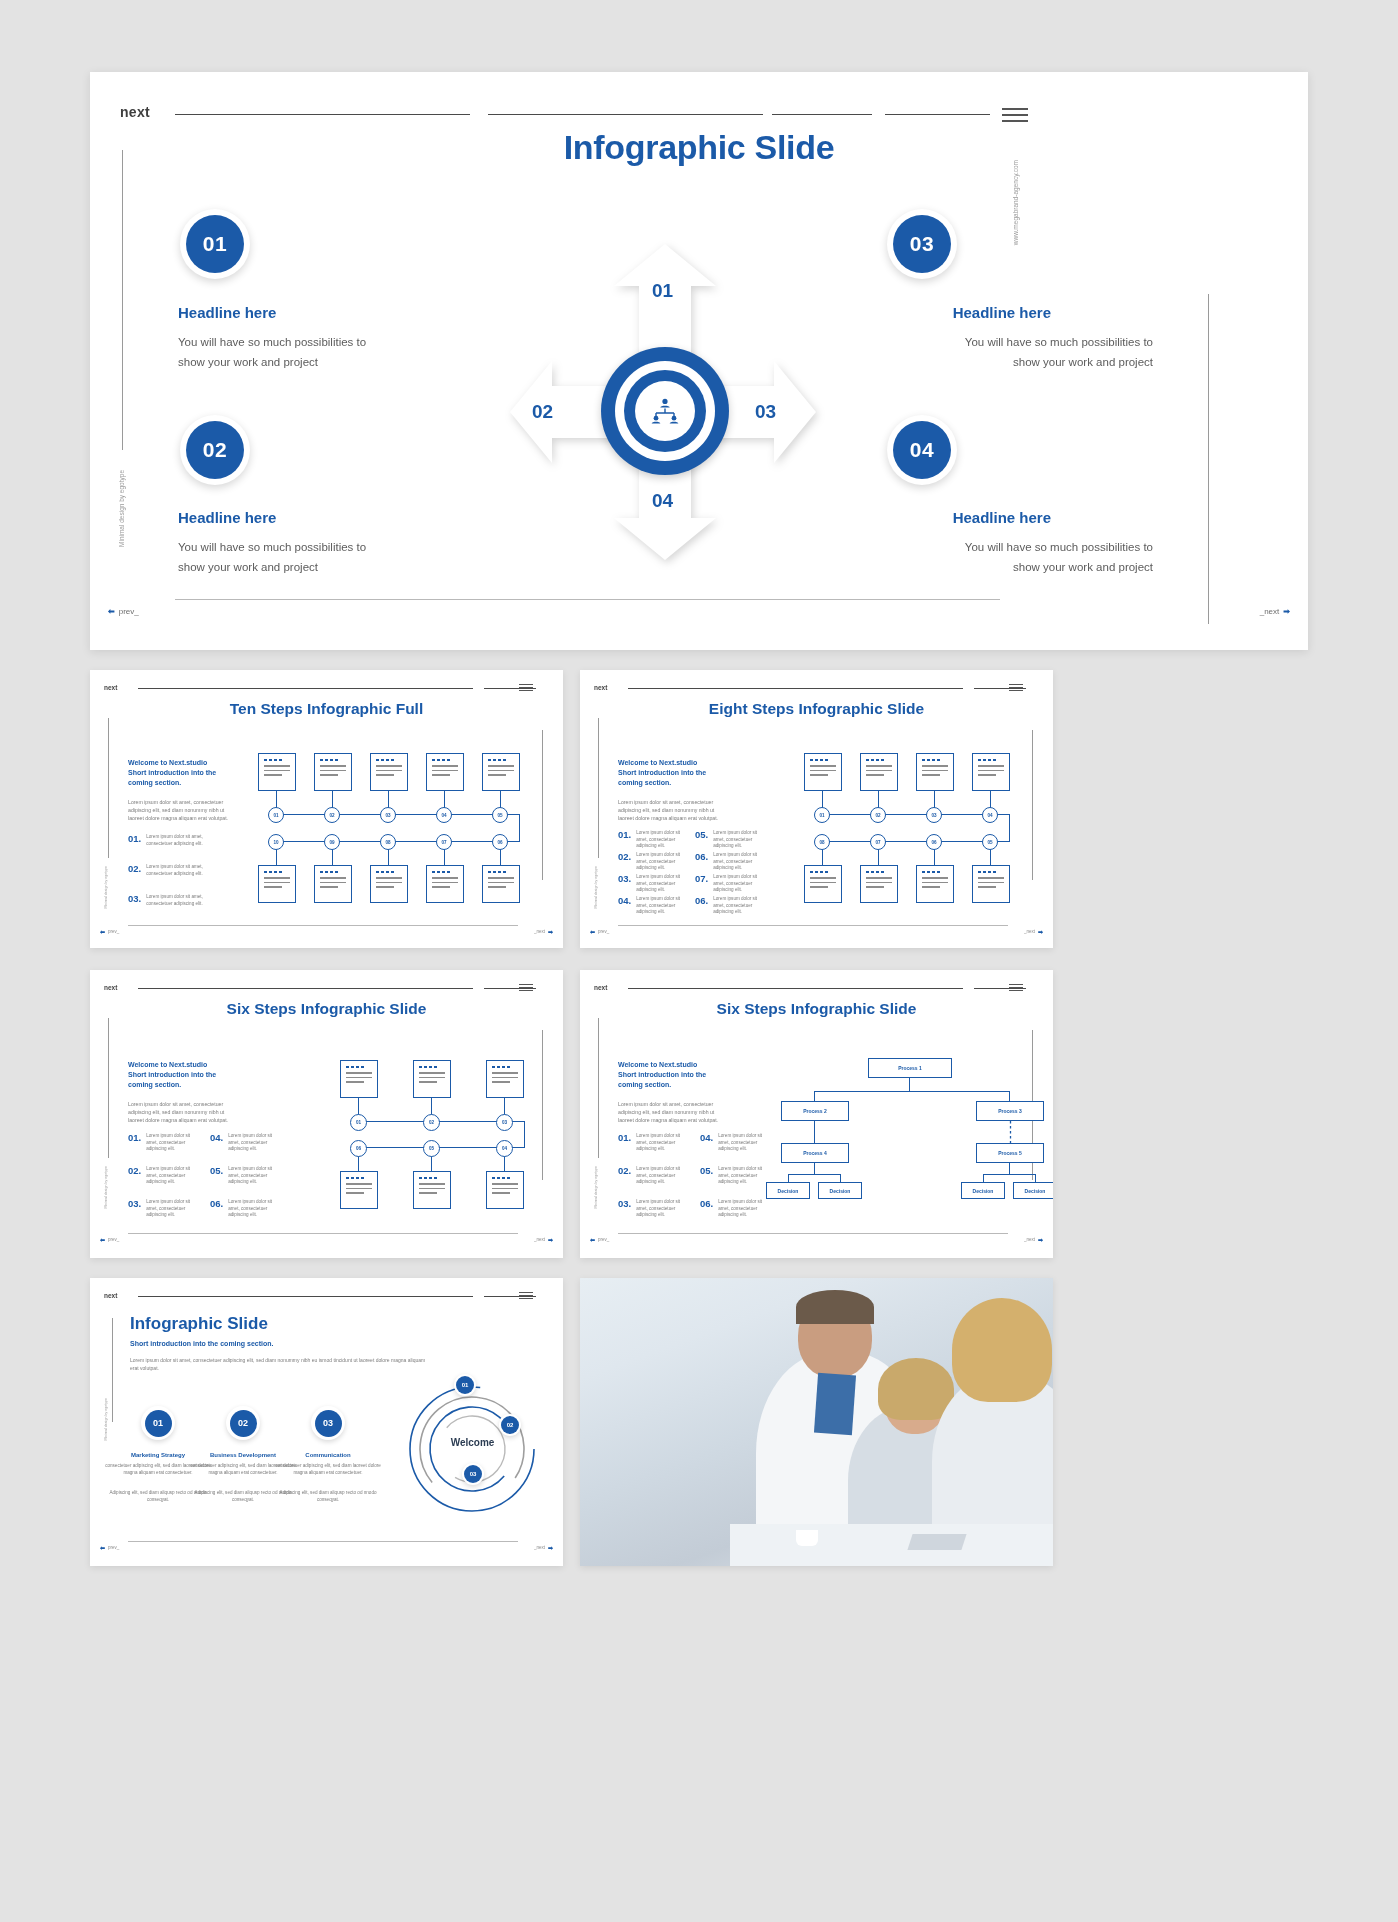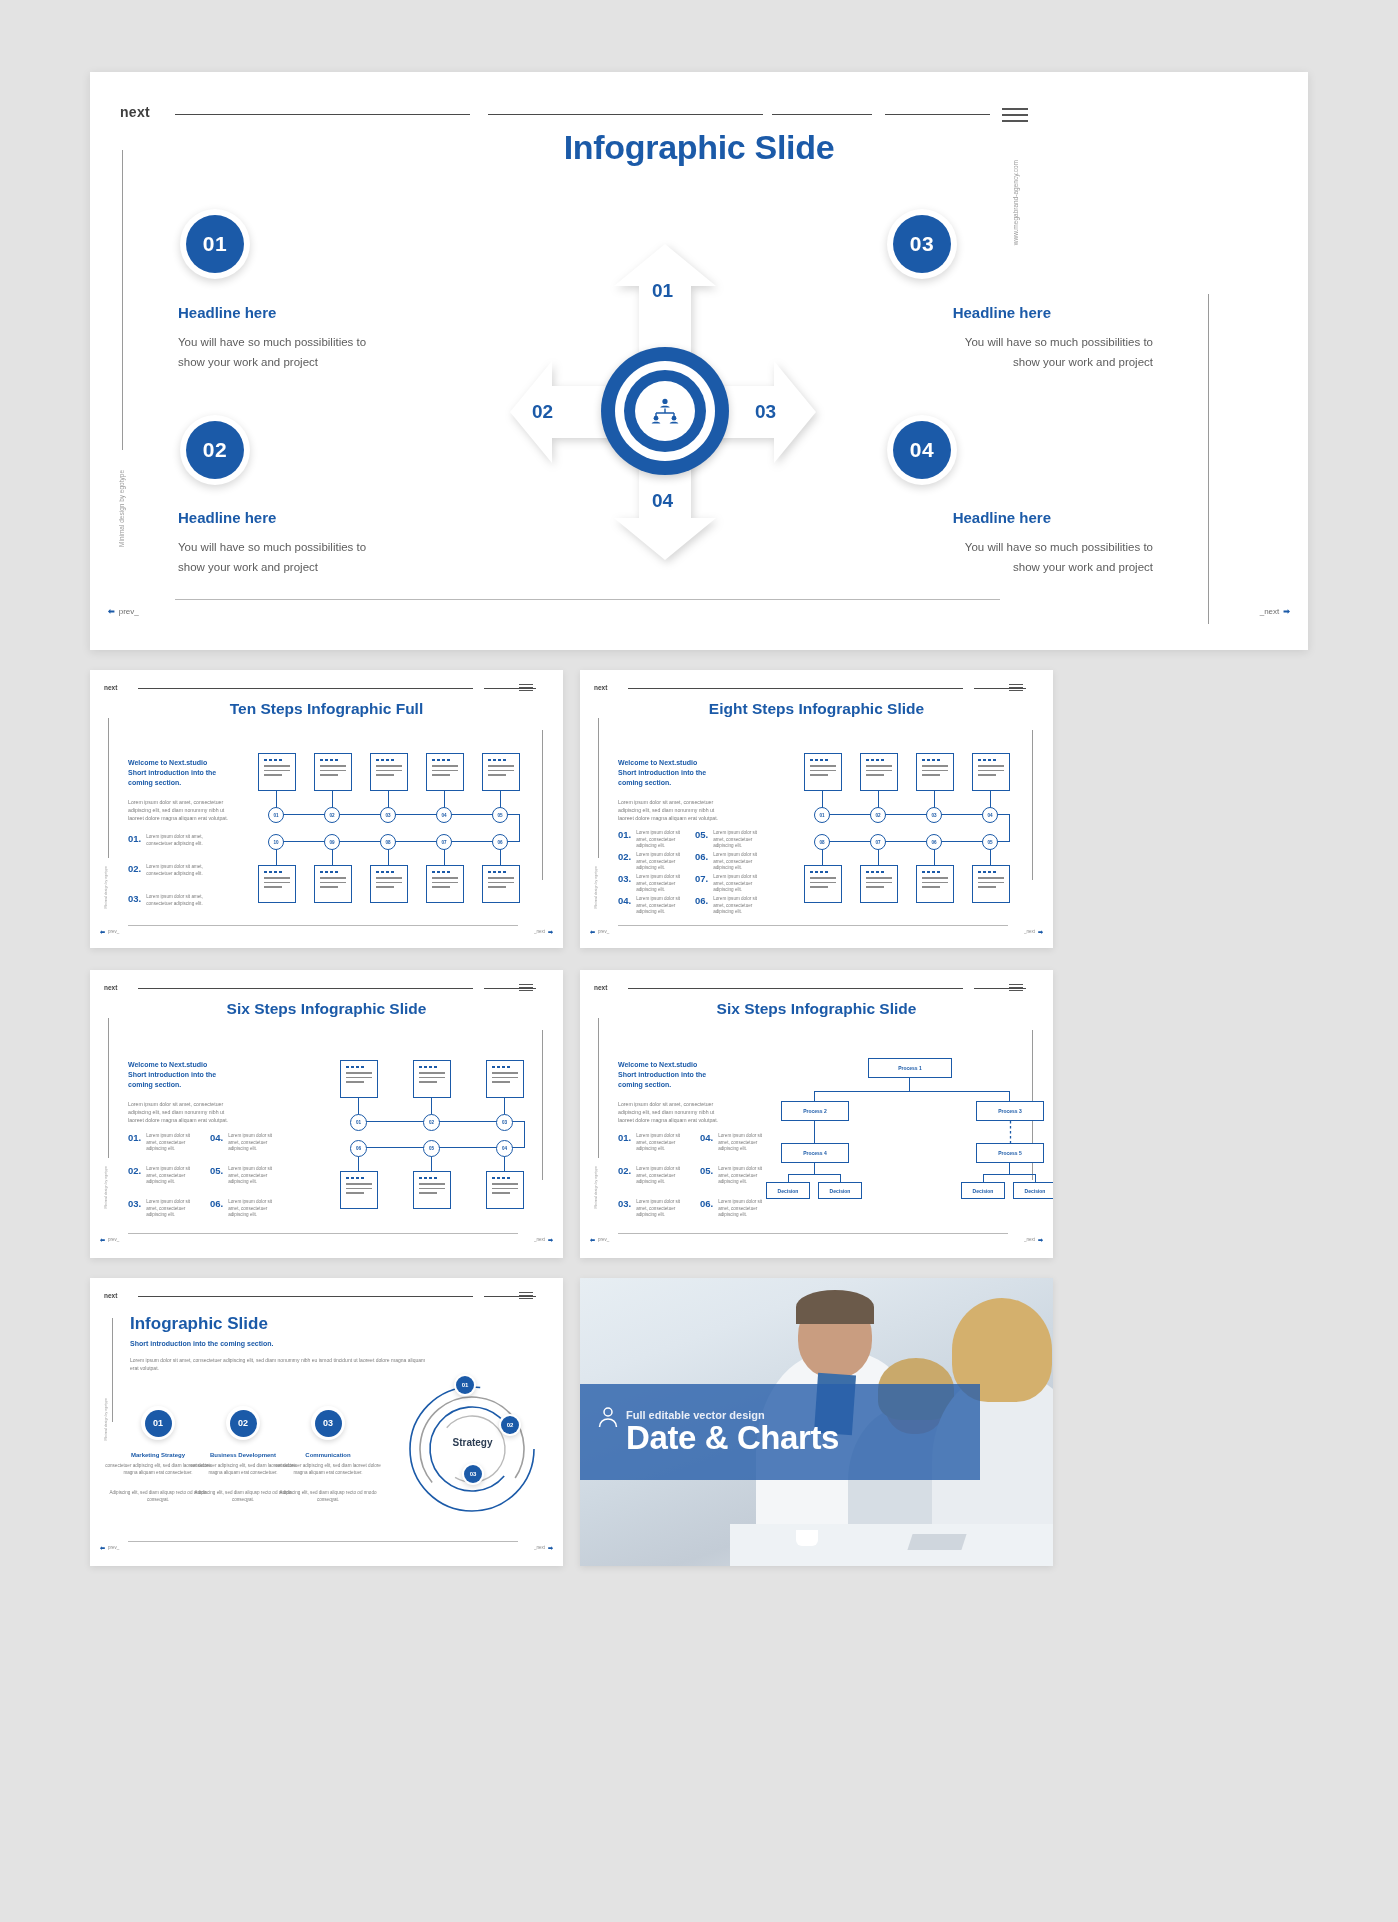--- a/index.html
+++ b/index.html
@@ -861,21 +861,21 @@
     <div class="step-h" style="left:178px; top:174px;">Communication</div>
     <div class="step-p" style="left:183px; top:185px;">consectetuer adipiscing elit, sed diam laoreet dolore magna aliquam erat consectetuer.</div>
     <div class="step-p" style="left:183px; top:212px;">Adipiscing elit, sed diam aliqusp recto od nnodo conseqyat.</div>
 
     <svg style="position:absolute; left:316px; top:105px;" width="132" height="132" viewBox="0 0 132 132">
       <circle cx="66" cy="66" r="62" fill="none" stroke="#1b5aa8" stroke-width="1.6" stroke-dasharray="300 90"></circle>
       <circle cx="66" cy="66" r="52" fill="none" stroke="#9e9e9e" stroke-width="1.6" stroke-dasharray="230 110" transform="rotate(140 66 66)"></circle>
       <circle cx="66" cy="66" r="42" fill="none" stroke="#1b5aa8" stroke-width="1.6" stroke-dasharray="200 64" transform="rotate(40 66 66)"></circle>
       <circle cx="66" cy="66" r="33" fill="none" stroke="#b9b9b9" stroke-width="1.4" stroke-dasharray="150 58" transform="rotate(220 66 66)"></circle>
     </svg>
-    <div style="position:absolute; left:355px; top:159px; width:55px; text-align:center; color:#2b3c52; font-size:10px; font-weight:bold;">Strategy</div>
+    <div style="position:absolute; left:355px; top:159px; width:55px; text-align:center; color:#2b3c52; font-size:10px; font-weight:bold;">Welcome</div>
     <div class="circ-step" style="left:364px; top:96px; width:22px; height:22px;">
       <i style="width:18px;height:18px;font-size:6px">01</i>
       </div>
     <div class="circ-step" style="left:409px; top:136px; width:22px; height:22px;">
       <i style="width:18px;height:18px;font-size:6px">02</i>
       </div>
     <div class="circ-step" style="left:372px; top:185px; width:22px; height:22px;">
       <i style="width:18px;height:18px;font-size:6px">03</i>
       </div>
 
@@ -903,23 +903,15 @@
     <div style="position:absolute;left:298px;top:80px;width:76px;height:62px;border-radius:50% 50% 30% 30%;background:#c9a96b;"></div>
 
     <div class="ph-body" style="left:352px; top:96px; width:150px; height:200px; background:#e9edf1;"></div>
     <div class="ph-head" style="left:382px; top:34px; width:78px; height:90px; background:#dcb394;"></div>
     <div style="position:absolute;left:372px;top:20px;width:100px;height:104px;border-radius:50% 50% 36% 36%;background:#d4b06d;"></div>
 
     <div style="position:absolute;left:150px;top:246px;width:330px;height:44px;background:#eef2f5;"></div>
     <div style="position:absolute;left:216px;top:252px;width:22px;height:16px;border-radius:0 0 6px 6px;background:#ffffff;"></div>
     <div style="position:absolute;left:330px;top:256px;width:54px;height:16px;background:#cfd6dd;transform:skewX(-18deg);"></div>
 
-    <div class="overlay-band" style="left:0; top:106px; width:400px; height:96px;">
-      <svg style="position:absolute; left:16px; top:22px;" width="24" height="24" viewBox="0 0 24 24">
-        <circle cx="12" cy="6" r="4" fill="none" stroke="#ffffff" stroke-width="1.5"></circle>
-        <path d="M3.5 21c0-5 4-8 8.5-8s8.5 3 8.5 8" fill="none" stroke="#ffffff" stroke-width="1.5"></path>
-      </svg>
-      <div class="ov-sub">Full editable vector design</div>
-      <div class="ov-title">Date &amp; Charts</div>
-    </div>
   </div>
 
 </div>
 
 </body></html>

